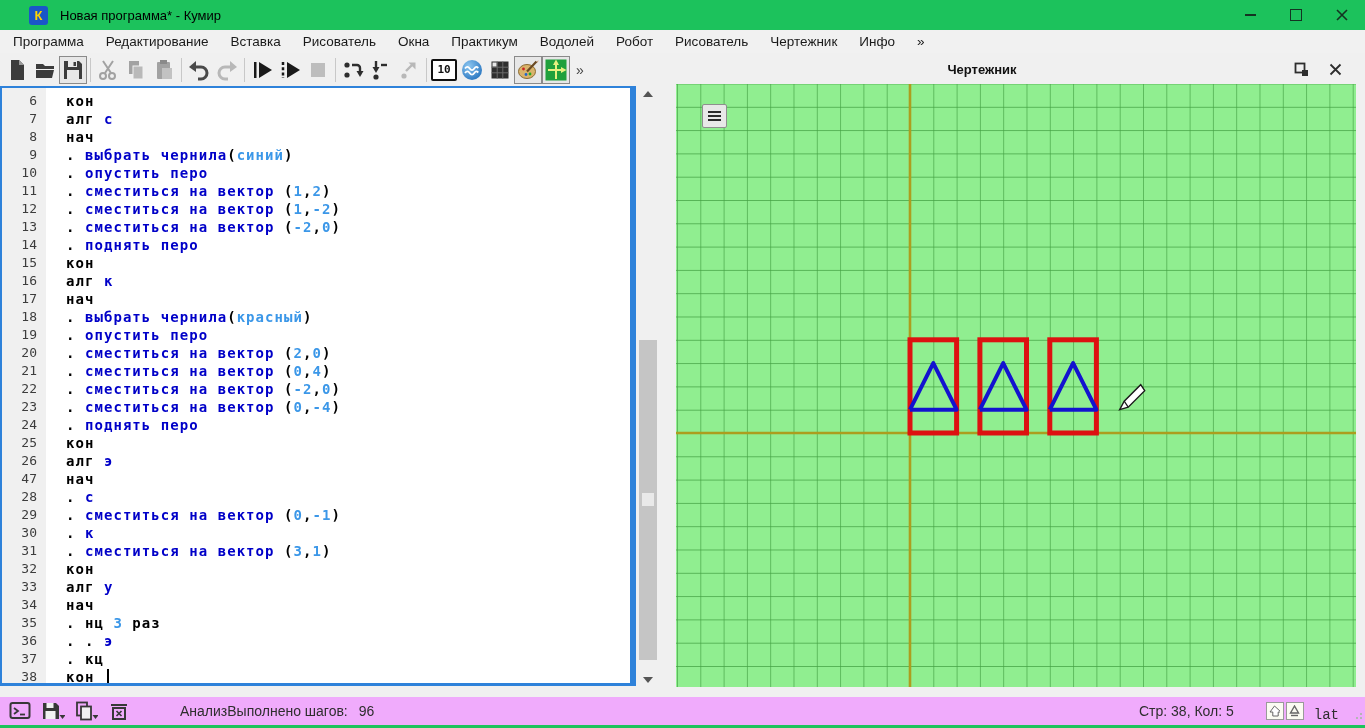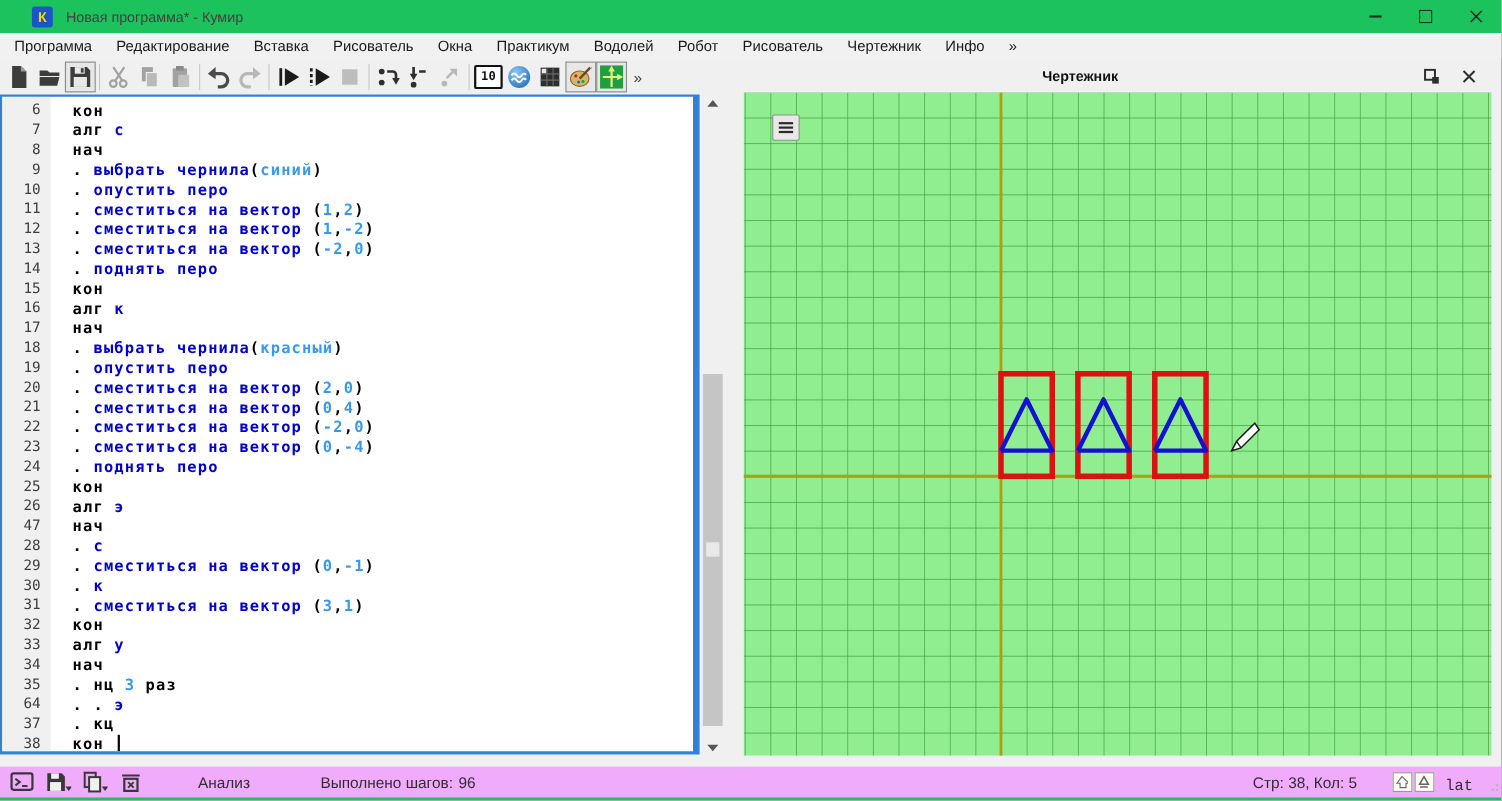--- a/index.html
+++ b/index.html
@@ -3,21 +3,21 @@
 <meta charset="utf-8">
 <style>
   html,body{margin:0;padding:0;background:#888;}
   .window{position:relative;width:1365px;height:728px;background:#f0f0f0;overflow:hidden;
           font-family:"Liberation Sans","DejaVu Sans",sans-serif;}
   
   .titlebar{position:absolute;left:0;top:0;width:1365px;height:30px;display:flex;align-items:center;}
   .app-icon{width:19px;height:19px;margin-left:29px;background:#1a56c8;border-radius:3px;
             display:flex;align-items:center;justify-content:center;color:#ffd400;
             font-weight:bold;font-size:13px;}
-  .win-title{margin-left:12px;font-size:13px;color:#404040;}
+  .win-title{margin-left:12px;font-size:13px;color:#000000;}
   .winbtns{margin-left:auto;display:flex;height:30px;}
   .winbtn{width:46px;height:30px;display:flex;align-items:center;justify-content:center;}
   .glyph-min{width:11px;height:0;border-top:2px solid #143322;}
   .glyph-max{width:10px;height:10px;border:1.6px solid #143322;}
   
   .menubar{position:absolute;left:0;top:30px;width:1365px;height:23px;background:#f1f1f1;
            display:flex;align-items:center;padding-left:2px;}
   .menu-item{padding:10px 11px;font-size:13.5px;color:#1a1a1a;line-height:23px;}
   
   .toolbar{position:absolute;left:0;top:53px;width:680px;height:33px;display:flex;align-items:center;padding-left:3px;}
@@ -56,21 +56,21 @@
   .dock-canvas{position:relative;width:680px;height:603px;}
   .burger{position:absolute;left:26px;top:20px;width:23px;height:22px;background:#e8e8e8;
           border:1px solid #8f8f8f;border-radius:2px;display:flex;flex-direction:column;
           align-items:center;justify-content:center;gap:2px;}
   .burger i{display:block;width:13px;height:2px;background:#2a2a2a;}
   
   .statusbar{position:absolute;left:0;top:697px;width:1365px;height:31px;box-sizing:border-box;
      background:#f0abfc;display:flex;align-items:center;padding-left:8px;font-size:14px;color:#2e2e2e;}
   .sbi{width:24px;height:22px;display:flex;align-items:center;justify-content:center;margin-right:9px;}
   .sb-text-mode{margin-left:40px;}
-  .sb-steps{margin-left:64px;display:flex;gap:5px;}
+  .sb-steps{display:flex;gap:11px;}
   .sb-right{margin-left:auto;display:flex;align-items:center;}
   .kbd-ind{width:16px;height:16px;border:1px solid #9a9a9a;background:#fbfbf2;display:flex;
            align-items:center;justify-content:center;margin-left:2px;}
   .sb-lat{margin:8px 26px 0 10px;font-family:Liberation Mono, monospace;}
   .grip{position:absolute;right:3px;bottom:6px;width:10px;height:10px;}
   .grip i{position:absolute;width:2px;height:2px;background:#b5b5b5;}
 </style>
 </head>
 <body>
 
@@ -286,21 +286,21 @@
         <div>26</div>
         <div>47</div>
         <div>28</div>
         <div>29</div>
         <div>30</div>
         <div>31</div>
         <div>32</div>
         <div>33</div>
         <div>34</div>
         <div>35</div>
-        <div>64</div>
+        <div>36</div>
         <div>37</div>
         <div>38</div>
       </div>
     <div class="code"><div class="code-line"><span class="seg k">кон</span></div><div class="code-line"><span class="seg k">алг </span><span class="seg n">с</span></div><div class="code-line"><span class="seg k">нач</span></div><div class="code-line"><span class="seg p">. </span><span class="seg c">выбрать чернила</span><span class="seg p">(</span><span class="seg v">синий</span><span class="seg p">)</span></div><div class="code-line"><span class="seg p">. </span><span class="seg c">опустить перо</span></div><div class="code-line"><span class="seg p">. </span><span class="seg c">сместиться на вектор</span><span class="seg p"> (</span><span class="seg v">1</span><span class="seg p">,</span><span class="seg v">2</span><span class="seg p">)</span></div><div class="code-line"><span class="seg p">. </span><span class="seg c">сместиться на вектор</span><span class="seg p"> (</span><span class="seg v">1</span><span class="seg p">,</span><span class="seg v">-2</span><span class="seg p">)</span></div><div class="code-line"><span class="seg p">. </span><span class="seg c">сместиться на вектор</span><span class="seg p"> (</span><span class="seg v">-2</span><span class="seg p">,</span><span class="seg v">0</span><span class="seg p">)</span></div><div class="code-line"><span class="seg p">. </span><span class="seg c">поднять перо</span></div><div class="code-line"><span class="seg k">кон</span></div><div class="code-line"><span class="seg k">алг </span><span class="seg n">к</span></div><div class="code-line"><span class="seg k">нач</span></div><div class="code-line"><span class="seg p">. </span><span class="seg c">выбрать чернила</span><span class="seg p">(</span><span class="seg v">красный</span><span class="seg p">)</span></div><div class="code-line"><span class="seg p">. </span><span class="seg c">опустить перо</span></div><div class="code-line"><span class="seg p">. </span><span class="seg c">сместиться на вектор</span><span class="seg p"> (</span><span class="seg v">2</span><span class="seg p">,</span><span class="seg v">0</span><span class="seg p">)</span></div><div class="code-line"><span class="seg p">. </span><span class="seg c">сместиться на вектор</span><span class="seg p"> (</span><span class="seg v">0</span><span class="seg p">,</span><span class="seg v">4</span><span class="seg p">)</span></div><div class="code-line"><span class="seg p">. </span><span class="seg c">сместиться на вектор</span><span class="seg p"> (</span><span class="seg v">-2</span><span class="seg p">,</span><span class="seg v">0</span><span class="seg p">)</span></div><div class="code-line"><span class="seg p">. </span><span class="seg c">сместиться на вектор</span><span class="seg p"> (</span><span class="seg v">0</span><span class="seg p">,</span><span class="seg v">-4</span><span class="seg p">)</span></div><div class="code-line"><span class="seg p">. </span><span class="seg c">поднять перо</span></div><div class="code-line"><span class="seg k">кон</span></div><div class="code-line"><span class="seg k">алг </span><span class="seg n">э</span></div><div class="code-line"><span class="seg k">нач</span></div><div class="code-line"><span class="seg p">. </span><span class="seg n">с</span></div><div class="code-line"><span class="seg p">. </span><span class="seg c">сместиться на вектор</span><span class="seg p"> (</span><span class="seg v">0</span><span class="seg p">,</span><span class="seg v">-1</span><span class="seg p">)</span></div><div class="code-line"><span class="seg p">. </span><span class="seg n">к</span></div><div class="code-line"><span class="seg p">. </span><span class="seg c">сместиться на вектор</span><span class="seg p"> (</span><span class="seg v">3</span><span class="seg p">,</span><span class="seg v">1</span><span class="seg p">)</span></div><div class="code-line"><span class="seg k">кон</span></div><div class="code-line"><span class="seg k">алг </span><span class="seg n">у</span></div><div class="code-line"><span class="seg k">нач</span></div><div class="code-line"><span class="seg p">. </span><span class="seg k">нц </span><span class="seg v">3</span><span class="seg k"> раз</span></div><div class="code-line"><span class="seg p">. . </span><span class="seg n">э</span></div><div class="code-line"><span class="seg p">. </span><span class="seg k">кц</span></div><div class="code-line"><span class="seg k">кон </span><span class="caret"></span></div></div>
   </div>
 
   <div class="vscroll">
     <div class="sb-arrow up">
         <i class="tri-up"></i>
       </div>

